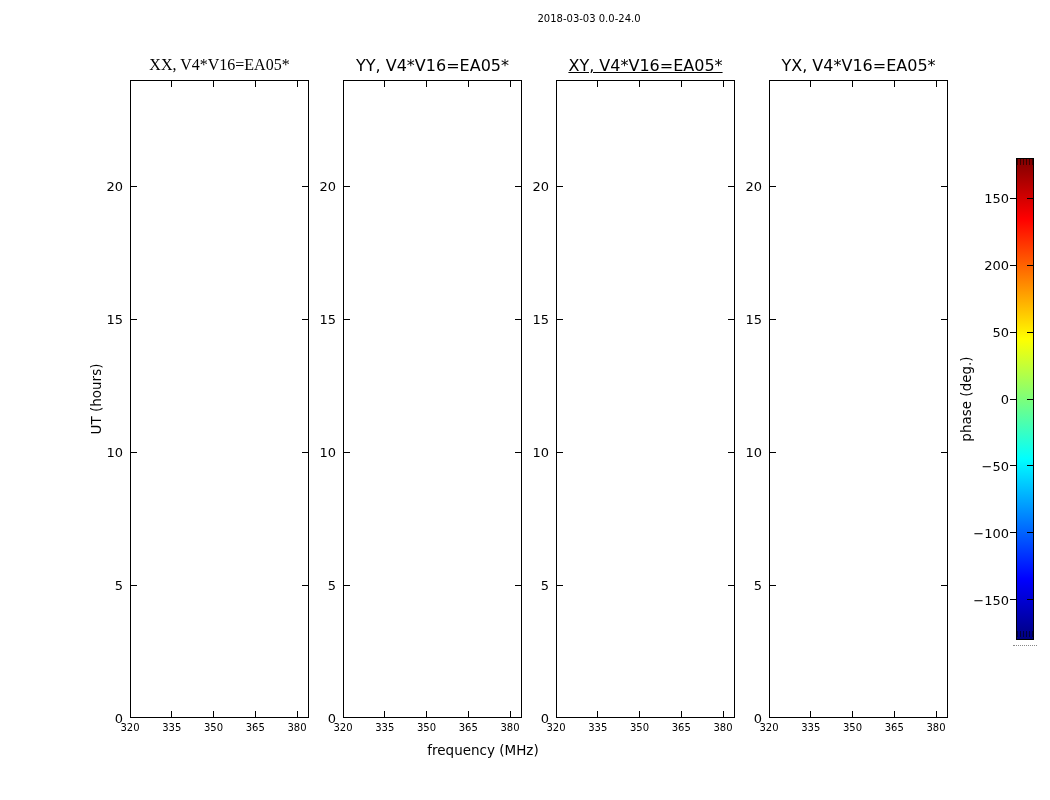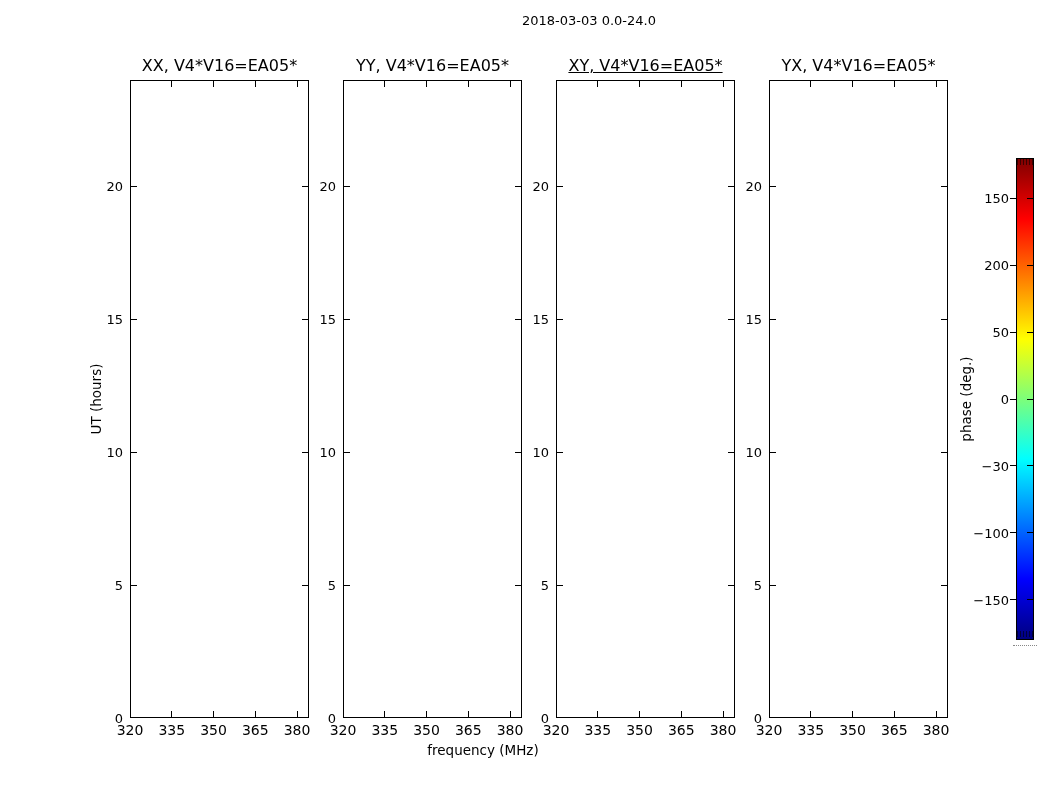--- a/index.html
+++ b/index.html
@@ -2,34 +2,34 @@
 <html><head>
 <meta charset="utf-8">
 <style>
   html,body { margin:0; padding:0; background:#ffffff; }
   #figure {
     position:relative; width:1050px; height:800px; background:#ffffff;
     font-family:"DejaVu Sans", sans-serif; color:#000; overflow:hidden;
   }
   .suptitle {
     position:absolute; top:13px; left:589px; transform:translateX(-50%);
-    font-size:13px; white-space:nowrap;text-align:center;
+    font-size:10px; white-space:nowrap;text-align:center;
   }
   .panel {
     position:absolute; top:80px; width:179px; height:638px;
     border:1px solid #000; box-sizing:border-box; background:#fff;
   }
   .panel-title {
     position:absolute; top:56px; transform:translateX(-50%);
     font-size:16px; white-space:nowrap;
   }
   .tickmark { position:absolute; background:#000; }
   .xtick-label {
     position:absolute; top:722px; transform:translateX(-50%);
-    font-size:14px; white-space:nowrap;
+    font-size:10px; white-space:nowrap;
   }
   .ytick-label {
     position:absolute; transform:translate(-100%,-50%);
     font-size:13px; white-space:nowrap;
   }
   .xlabel {
     position:absolute; top:742px; left:483px; transform:translateX(-50%);
     font-size:13.5px; white-space:nowrap;
   }
   .ylabel {
@@ -64,21 +64,21 @@
 </head>
 <body>
 
 <div id="figure">
   <div class="suptitle">2018-03-03 0.0-24.0</div>
   <div class="ylabel">UT (hours)</div>
   <div class="xlabel">frequency (MHz)</div>
 
   <div id="panels">
       <div class="panel" style="left: 130px;"></div>
-      <div class="panel-title" style="left: 219.5px;">XX, V4*V16=EA05*</div>
+      <div class="panel-title" style="left: 219.5px; font-family: Liberation Serif, serif;">XX, V4*V16=EA05*</div>
       <div class="xtick-label" style="left: 130px;">320</div>
       <div class="xtick-label" style="left: 171.757px;">335</div>
       <div class="tickmark" style="left: 171.257px; top: 81px; width: 1px; height: 6px;"></div>
       <div class="tickmark" style="left: 171.257px; top: 711px; width: 1px; height: 6px;"></div>
       <div class="xtick-label" style="left: 213.515px;">350</div>
       <div class="tickmark" style="left: 213.015px; top: 81px; width: 1px; height: 6px;"></div>
       <div class="tickmark" style="left: 213.015px; top: 711px; width: 1px; height: 6px;"></div>
       <div class="xtick-label" style="left: 255.272px;">365</div>
       <div class="tickmark" style="left: 254.772px; top: 81px; width: 1px; height: 6px;"></div>
       <div class="tickmark" style="left: 254.772px; top: 711px; width: 1px; height: 6px;"></div>
@@ -194,21 +194,21 @@
       <div class="tickmark" style="left: 1027px; top: 197.667px; width: 6px; height: 1px;"></div>
       <div class="cb-tick-label" style="left: 1009px; top: 265.111px;">200</div>
       <div class="tickmark" style="left: 1010px; top: 264.611px; width: 6px; height: 1px;"></div>
       <div class="tickmark" style="left: 1027px; top: 264.611px; width: 6px; height: 1px;"></div>
       <div class="cb-tick-label" style="left: 1009px; top: 332.056px;">50</div>
       <div class="tickmark" style="left: 1010px; top: 331.556px; width: 6px; height: 1px;"></div>
       <div class="tickmark" style="left: 1027px; top: 331.556px; width: 6px; height: 1px;"></div>
       <div class="cb-tick-label" style="left: 1009px; top: 399px;">0</div>
       <div class="tickmark" style="left: 1010px; top: 398.5px; width: 6px; height: 1px;"></div>
       <div class="tickmark" style="left: 1027px; top: 398.5px; width: 6px; height: 1px;"></div>
-      <div class="cb-tick-label" style="left: 1009px; top: 465.944px;">−30</div>
+      <div class="cb-tick-label" style="left: 1009px; top: 465.944px;">−50</div>
       <div class="tickmark" style="left: 1010px; top: 465.444px; width: 6px; height: 1px;"></div>
       <div class="tickmark" style="left: 1027px; top: 465.444px; width: 6px; height: 1px;"></div>
       <div class="cb-tick-label" style="left: 1009px; top: 532.889px;">−100</div>
       <div class="tickmark" style="left: 1010px; top: 532.389px; width: 6px; height: 1px;"></div>
       <div class="tickmark" style="left: 1027px; top: 532.389px; width: 6px; height: 1px;"></div>
       <div class="cb-tick-label" style="left: 1009px; top: 599.833px;">−150</div>
       <div class="tickmark" style="left: 1010px; top: 599.333px; width: 6px; height: 1px;"></div>
       <div class="tickmark" style="left: 1027px; top: 599.333px; width: 6px; height: 1px;"></div>
     </div>
   <div class="cb-label">phase (deg.)</div>

